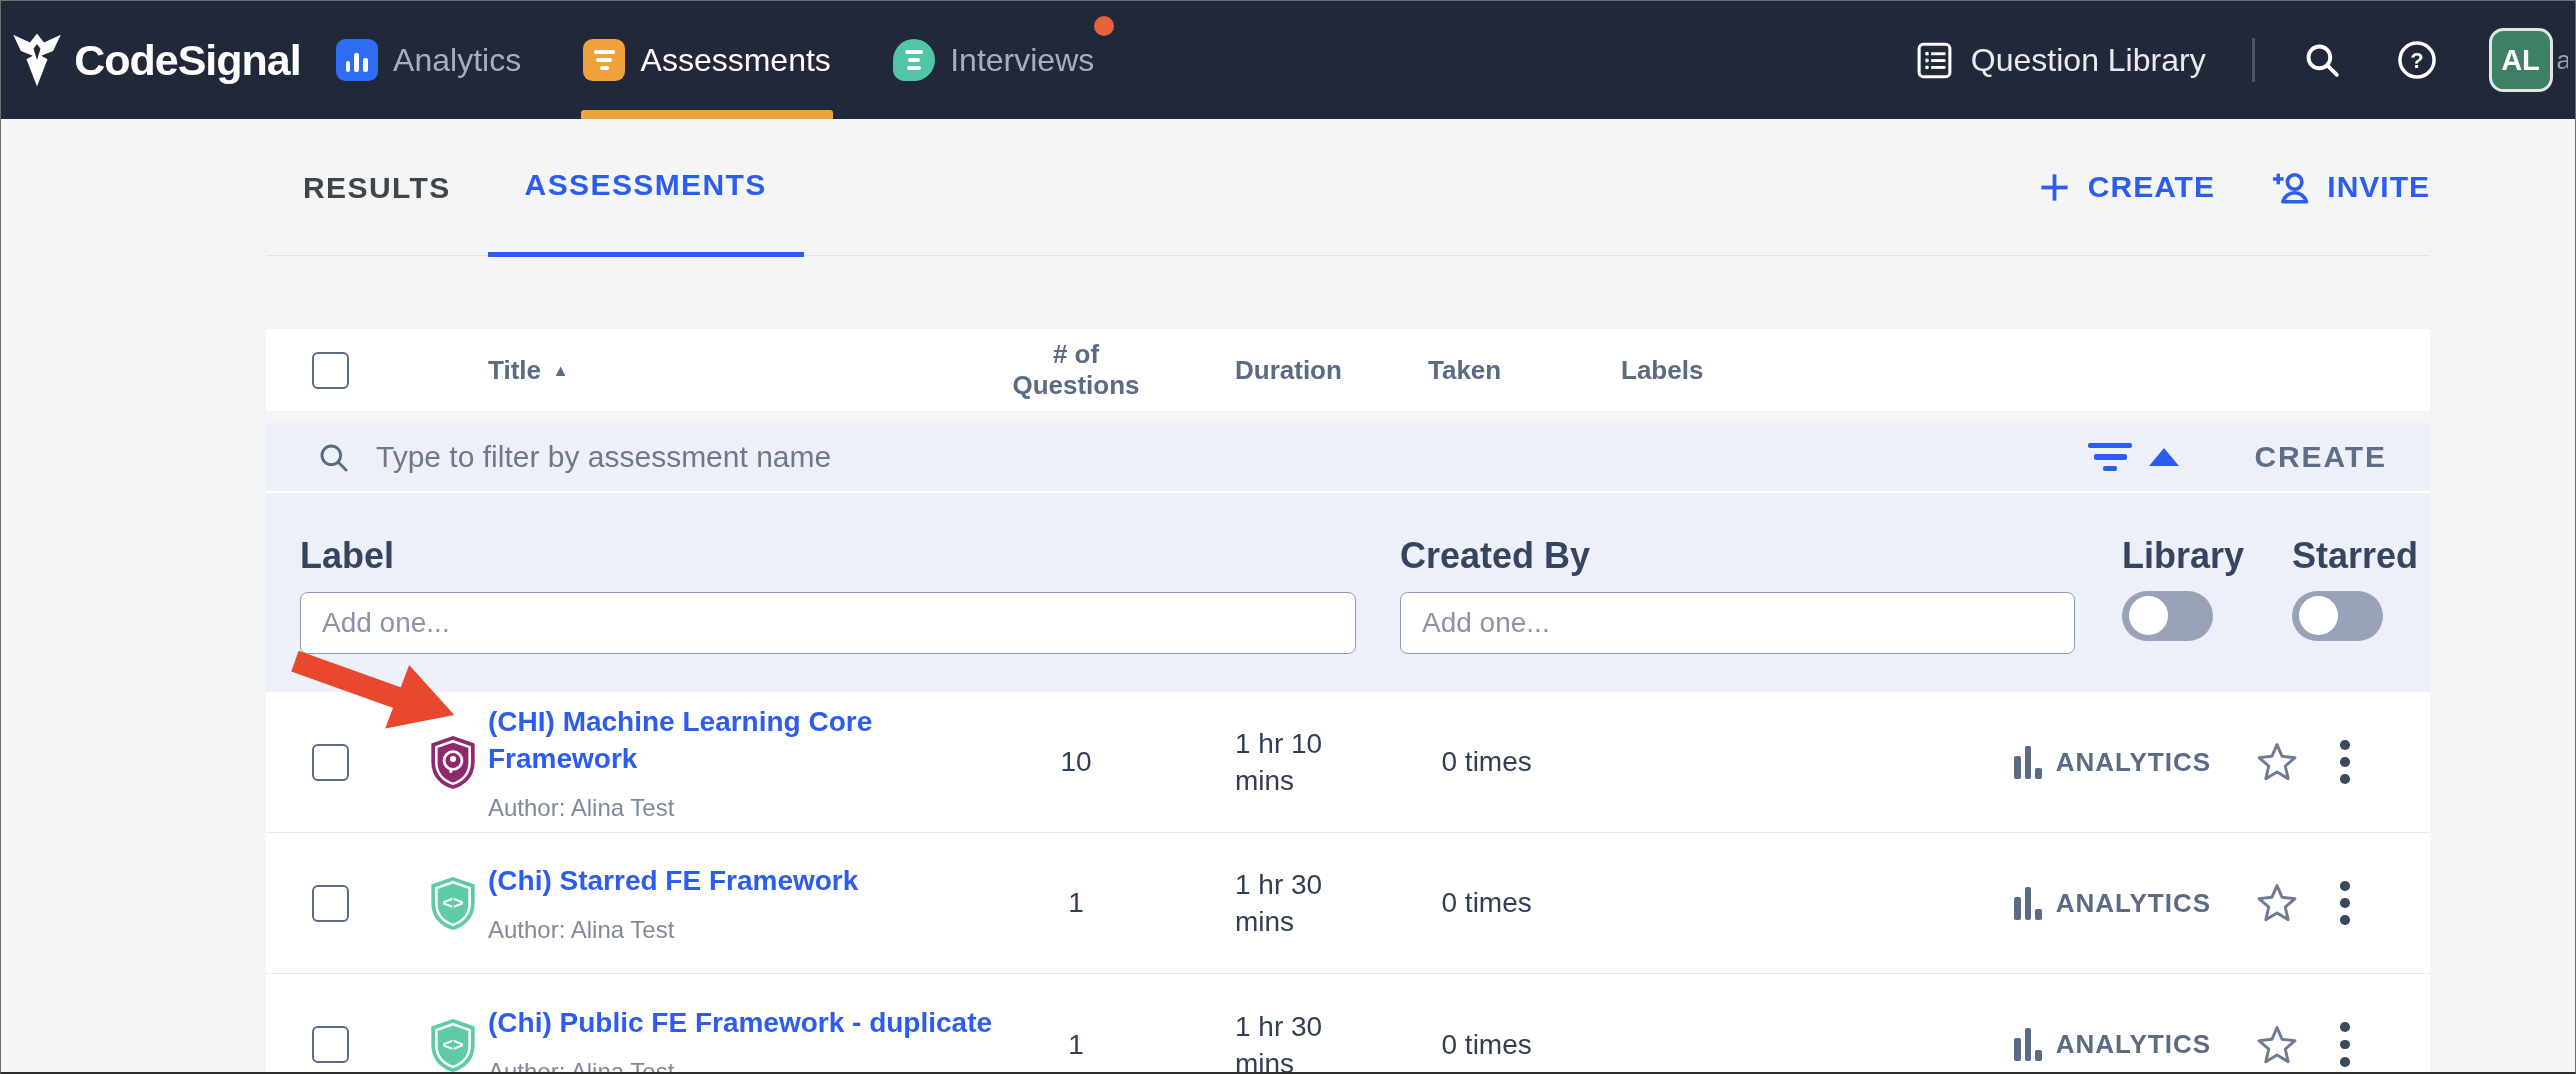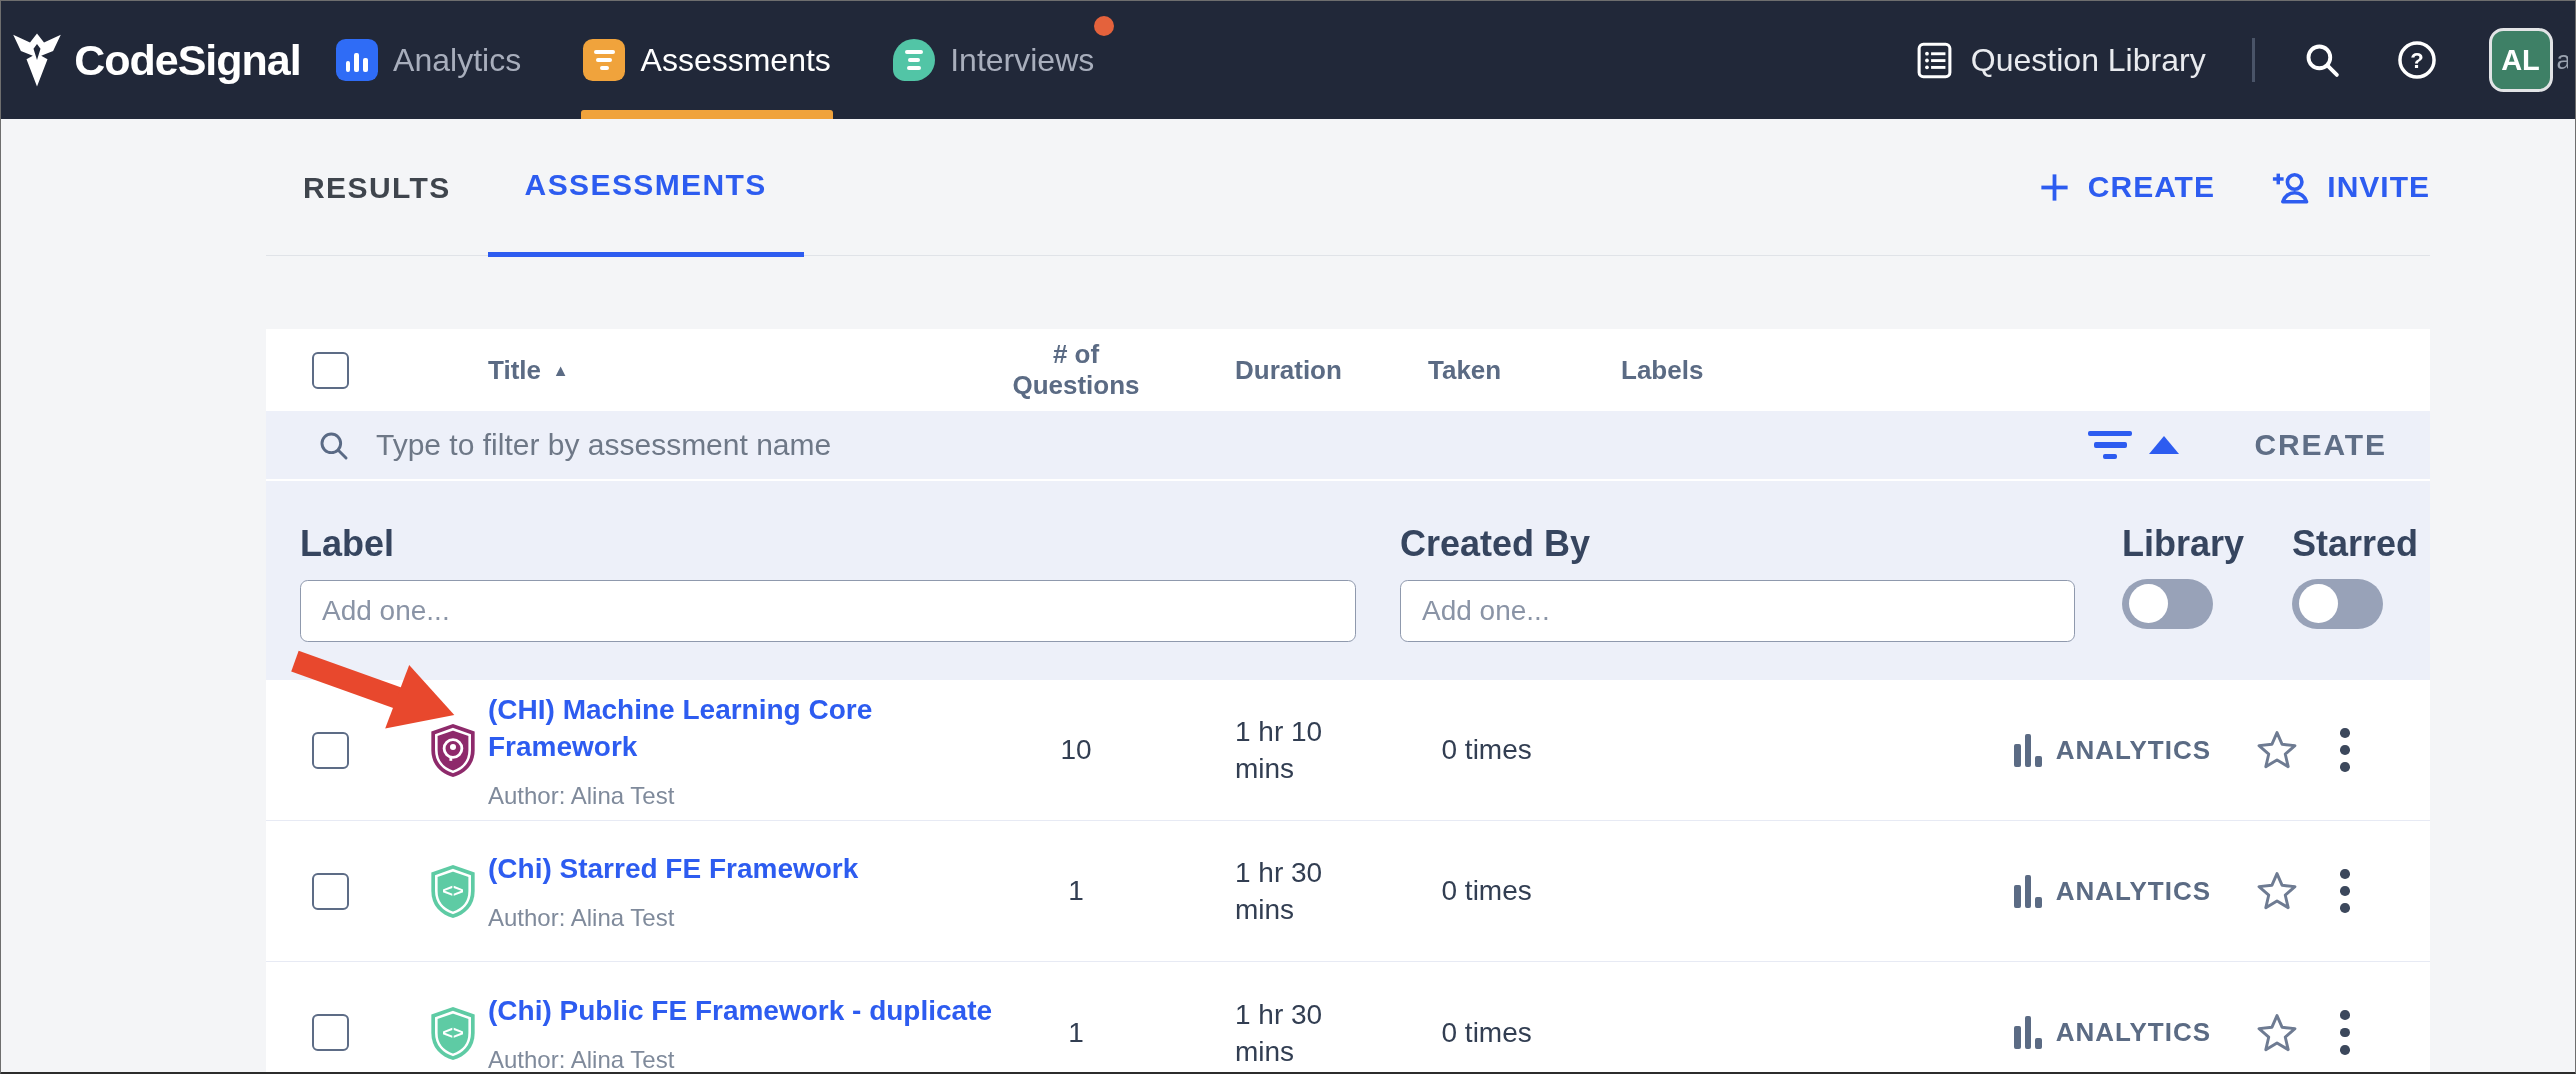--- a/index.html
+++ b/index.html
@@ -54,21 +54,21 @@
   .trow{display:grid; grid-template-columns:116px 106px 511px 154px 275px 193px 318px 1fr; align-items:center; width:100%;}
   .thead{height:82px; background:#fff; color:var(--slate,#5b6b84); font-size:26px; font-weight:700;}
   .c-check{padding-left:46px;}
   .checkbox{width:37px; height:37px; border:2.9px solid #5d6c86; border-radius:5.8px; background:#fff; cursor:pointer;}
   .th-title{display:flex; align-items:center; gap:11.6px;}
   .sort-arrow{font-size:16.4px; line-height:1;}
   .th-q{text-align:center; line-height:31px;}
   .pad-dur{padding-left:82px;}
   .pad-taken{padding-left:13.5px;}
   
-  .searchrow{height:70px; background:var(--panel-bg,#edf0f9); display:flex; align-items:center; padding:0 43px 0 50px; border-bottom:2.9px solid #fff;}
+  .searchrow{height:70px; background:var(--panel-bg,#edf0f9); display:flex; align-items:center; padding:0 43px 0 50px; border-bottom:2.9px solid #fff;margin-top:12px;}
   .search-input{flex:1; margin-left:25px; background:transparent; border:none; outline:none; font-size:30px; color:#49515e; font-family:inherit;}
   .search-input::placeholder{color:#6e7887; opacity:1;}
   .funnel{display:flex; align-items:center; gap:17.4px; cursor:pointer;}
   .funnel-bars{display:flex; flex-direction:column; align-items:center; gap:5.8px;}
   .funnel-bars i{display:block; height:5.8px; background:var(--accent-blue,#2d5cf0); border-radius:1.9px;}
   .tri-up{width:0; height:0; border-left:15.4px solid transparent; border-right:15.4px solid transparent; border-bottom:18.3px solid var(--accent-blue,#2d5cf0);}
   .clear-btn{margin-left:75px; color:#5f6e86; font-size:30px; font-weight:700; letter-spacing:1.9px; cursor:pointer;}
   
   .filterpanel{height:199px; background:var(--panel-bg,#edf0f9); position:relative;}
   .fheading{font-size:36px; font-weight:700; color:var(--heading-dark,#36455f);}

